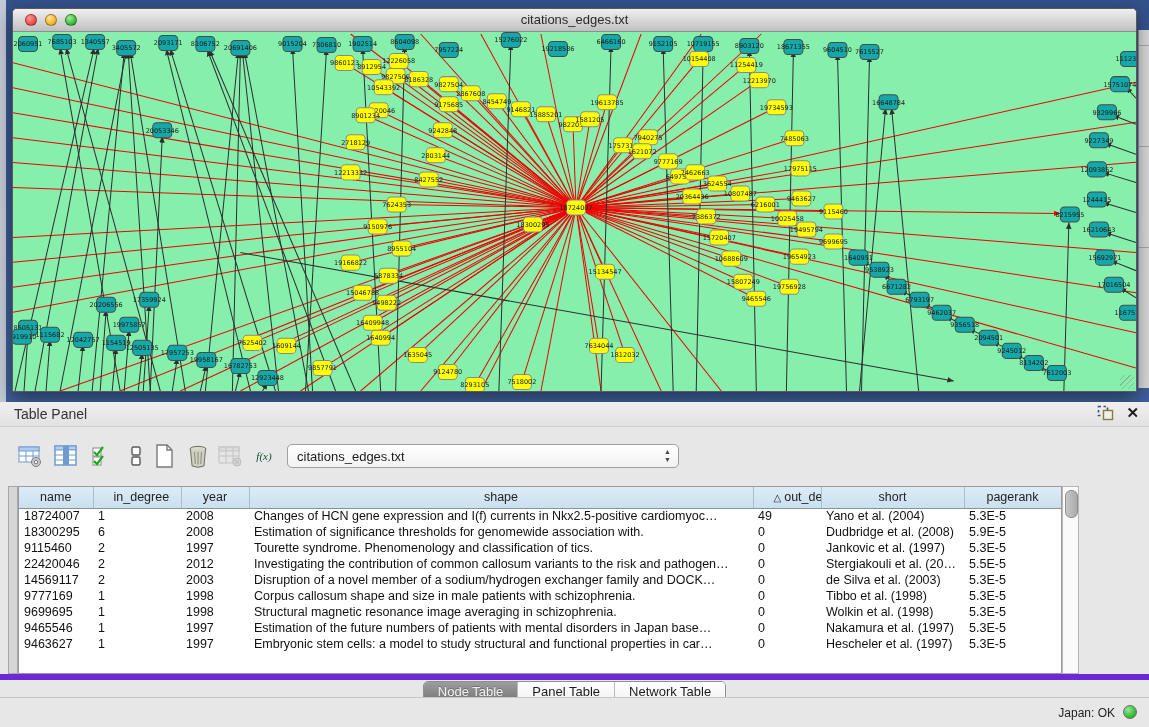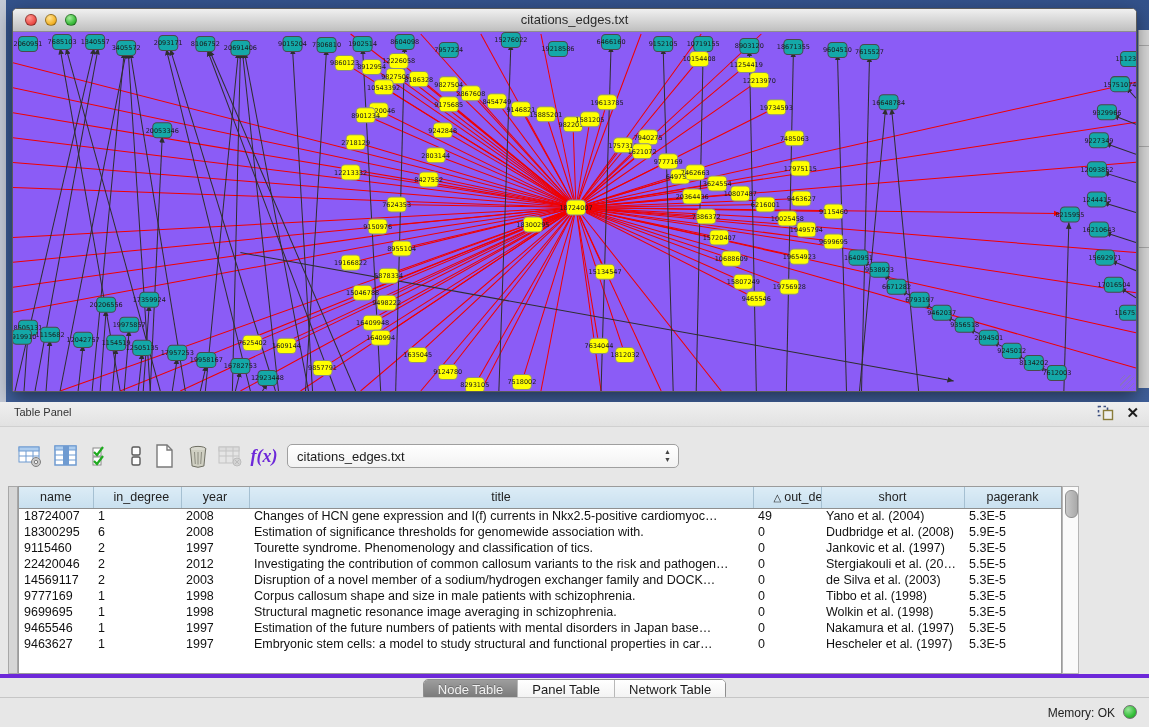--- a/index.html
+++ b/index.html
@@ -15,61 +15,61 @@
   .titlebar{height:22px;border-radius:4px 4px 0 0;
       background:linear-gradient(#f0f0f0,#c9c9c9 80%,#bfbfbf);
       border-bottom:1px solid #8e8e8e;position:relative;}
   .titlebar .title{position:absolute;left:0;right:0;top:3px;text-align:center;
       font-size:13px;color:#2b2b2b;}
   .lights{position:absolute;left:12px;top:5px;display:flex;gap:8px;}
   .light{width:12px;height:12px;border-radius:50%;border:1px solid rgba(0,0,0,.35);box-sizing:border-box;}
   .light.red{background:radial-gradient(circle at 35% 30%,#ff9a92,#ee534d 60%,#c9332e);}
   .light.yellow{background:radial-gradient(circle at 35% 30%,#ffe396,#f5b72f 60%,#cf8f14);}
   .light.green{background:radial-gradient(circle at 35% 30%,#a5eb9e,#3fbf3f 60%,#259225);}
-  .net-content{position:absolute;left:0;top:23px;right:0;bottom:0;background:#8b5cf6;overflow:hidden;}
+  .net-content{position:absolute;left:0;top:23px;right:0;bottom:0;background:#86efac;overflow:hidden;}
   .net-content svg{display:block;width:100%;height:100%;}
   .grip{position:absolute;right:2px;bottom:2px;width:14px;height:14px;opacity:.5;
       background:repeating-linear-gradient(135deg,transparent 0 3px,#888 3px 4px);}
 
   .bg-strip{position:absolute;left:1138px;top:30px;width:11px;height:358px;background:#d8d8d8;
       border-left:1px solid #9a9a9a;z-index:1;}
   .bg-strip i{display:block;height:1px;background:#a8a8a8;margin-top:100px;}
   .bg-strip i:first-child{margin-top:15px;}
 
   
   .table-panel{position:absolute;left:0;top:402px;width:1149px;height:295px;background:#e7e7e7;z-index:3;}
   .panel-header{height:24px;background:linear-gradient(#efefef,#e2e2e2);border-bottom:1px solid #d0d0d0;position:relative;}
-  .panel-title{position:absolute;left:14px;top:4px;font-size:11px;color:#333;}
+  .panel-title{position:absolute;left:14px;top:4px;font-size:14px;color:#333;}
   .panel-actions{position:absolute;right:10px;top:3px;display:flex;gap:12px;align-items:center;}
   .float-ico svg{display:block;}
   .close-x{font-size:15px;font-weight:bold;color:#1c1c1c;line-height:16px;cursor:default;}
 
   .toolbar{position:absolute;left:0;top:34px;height:44px;width:100%;}
   .tool-ico{position:absolute;top:6px;width:28px;height:28px;display:flex;align-items:center;justify-content:center;}
-  .fx{font-family:"Liberation Serif",serif;font-style:italic;font-weight:bold;font-size:18px;color:#6d28d9;}
+  .fx{font-family:"Liberation Serif",serif;font-style:italic;font-weight:normal;font-size:11px;color:#14532d;}
   .combo{position:absolute;left:287px;top:8px;width:392px;height:24px;background:linear-gradient(#ffffff,#f2f2f2);
       border:1px solid #9f9f9f;border-radius:5px;box-sizing:border-box;}
   .combo .val{position:absolute;left:9px;top:4px;font-size:13px;color:#1c1c1c;}
   .combo .steppers{position:absolute;right:7px;top:3px;font-size:7px;line-height:8px;color:#444;text-align:center;}
 
   .gutter{position:absolute;left:8px;top:84px;width:10px;height:188px;background:#d6d6d6;border:1px solid #a7a7a7;box-sizing:border-box;}
   .tbl-wrap{position:absolute;left:18px;top:84px;width:1044px;height:188px;background:#fff;
       border:1px solid #9b9b9b;box-sizing:border-box;overflow:hidden;}
   table.data{border-collapse:collapse;table-layout:fixed;width:1042px;font-size:12.5px;color:#111;}
   table.data th{height:21px;background:linear-gradient(#dcecf6,#c9e0ef);border-right:1px solid #a5c0d2;
       border-bottom:1px solid #8f8f8f;font-weight:normal;font-size:12.5px;color:#222;text-align:center;
       overflow:hidden;white-space:nowrap;padding:0 20px;box-sizing:border-box;}
   table.data td{height:16px;padding:0 5px;white-space:nowrap;overflow:hidden;text-overflow:ellipsis;box-sizing:border-box;}
   .sort-glyph{font-size:10px;margin-right:3px;}
   .vscroll{position:absolute;left:1062px;top:84px;width:17px;height:188px;background:#fafafa;
       border:1px solid #b5b5b5;box-sizing:border-box;}
   .vthumb{position:absolute;left:2px;top:3px;width:11px;height:26px;border-radius:6px;
       background:linear-gradient(90deg,#c8c8c8,#a9a9a9);border:1px solid #909090;}
 
-  .tabs-row{position:absolute;left:0;top:272px;width:100%;height:23px;display:flex;justify-content:center;border-top:4px solid #6d28d9;}
+  .tabs-row{position:absolute;left:0;top:272px;width:100%;height:23px;display:flex;justify-content:center;border-top:6px solid #6d28d9;}
   .seg-group{display:inline-flex;margin-top:1px;height:20px;border:1px solid #8f8f8f;border-radius:5px;
       overflow:hidden;background:#fdfdfd;box-shadow:0 1px 0 rgba(255,255,255,.7);}
   .seg{border:none;background:linear-gradient(#ffffff,#f1f1f1);font-family:"Liberation Sans",sans-serif;
       font-size:13px;color:#1c1c1c;padding:0 14px;border-right:1px solid #b8b8b8;line-height:20px;}
   .seg:last-child{border-right:none;}
   .seg.sel{background:linear-gradient(#9d9d9d,#757575);color:#f2f2f2;text-shadow:0 -1px 0 rgba(0,0,0,.25);}
 
   
   .status-bar{position:absolute;left:0;top:697px;width:1149px;height:30px;background:#e7e7e7;
       border-top:1px solid #c6c6c6;z-index:3;}
@@ -895,21 +895,21 @@
           <col style="width: 504px;">
           <col style="width: 68px;">
           <col style="width: 143px;">
           <col style="width: 97px;">
         </colgroup>
       <thead>
           <tr id="hdr-row">
             <th>name</th>
             <th>in_degree</th>
             <th>year</th>
-            <th>title</th>
+            <th>shape</th>
             <th><span class="sort-glyph">△</span>out_de…</th>
             <th>short</th>
             <th>pagerank</th>
           </tr>
         </thead>
       <tbody id="tbody">
           <tr>
             <td>18724007</td>
             <td>1</td>
             <td>2008</td>
@@ -1000,15 +1000,15 @@
   <div class="tabs-row">
     <span class="seg-group" id="seg-group">
         <button class="seg sel">Node Table</button>
         <button class="seg">Panel Table</button>
         <button class="seg">Network Table</button>
       </span>
   </div>
 </div>
 
 <div class="status-bar">
-  <span class="mem">Memory: OK</span>
+  <span class="mem">Japan: OK</span>
   <span class="led"></span>
 </div>
 
 </body></html>

